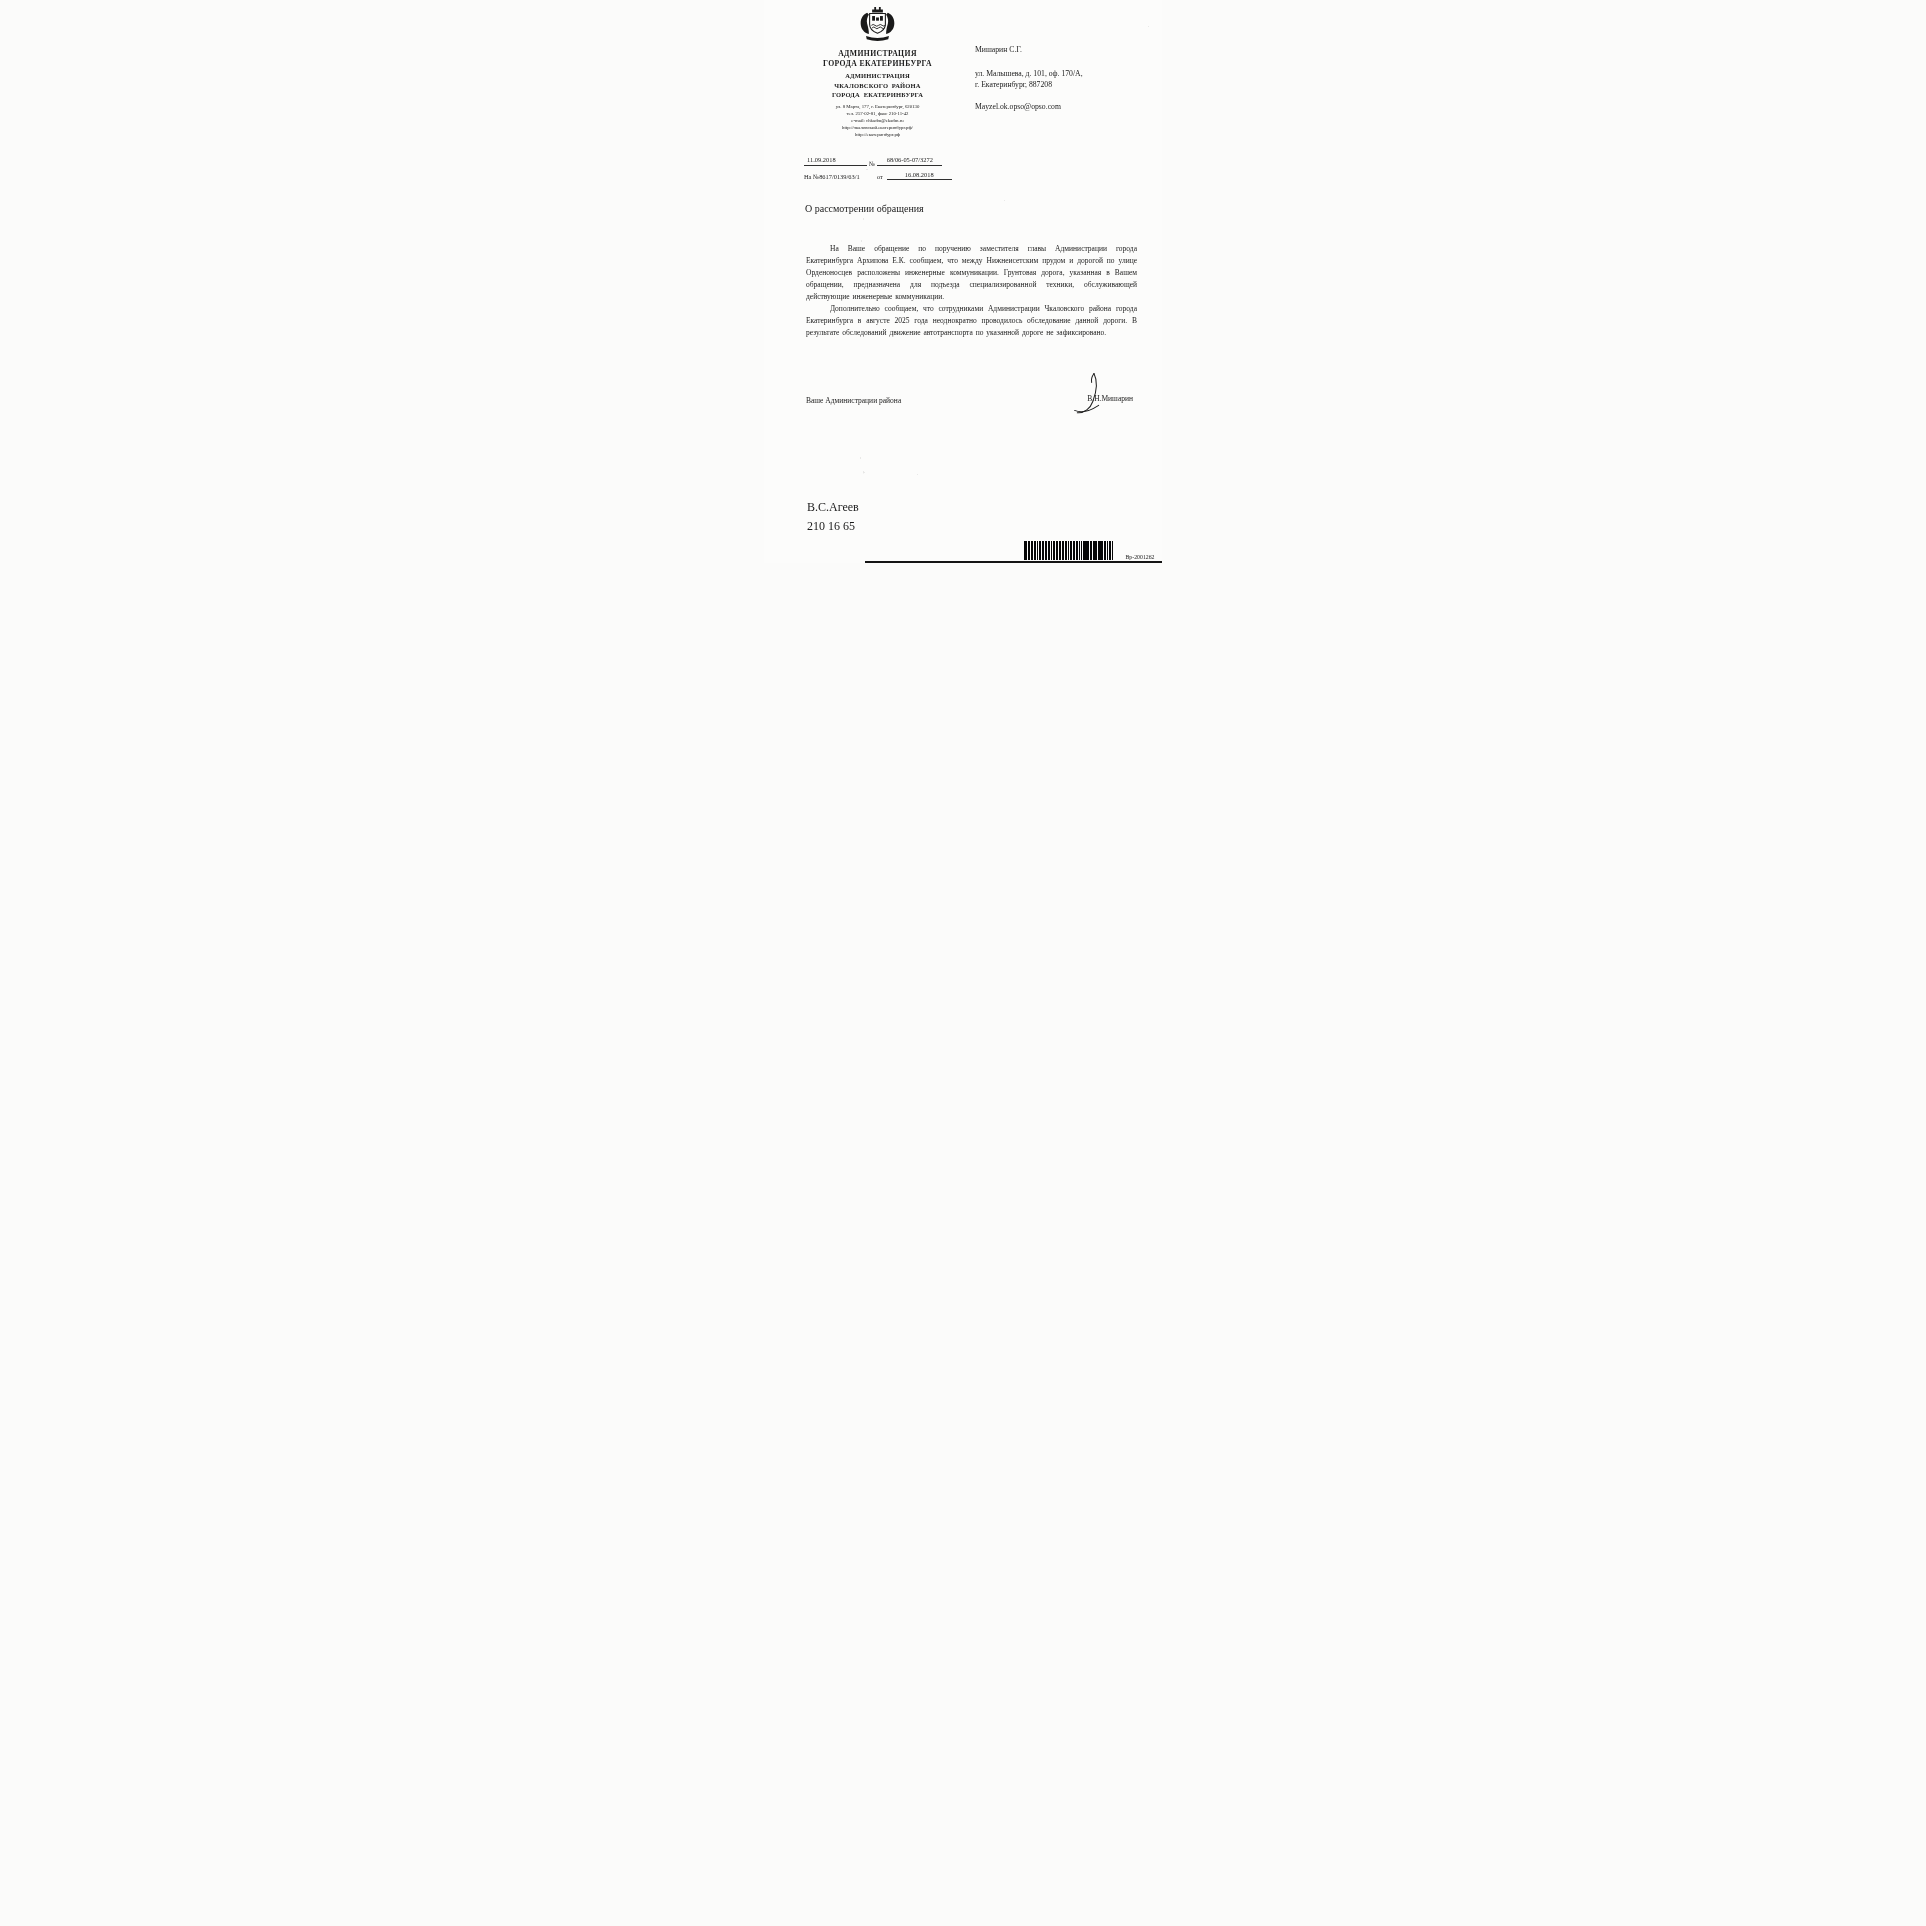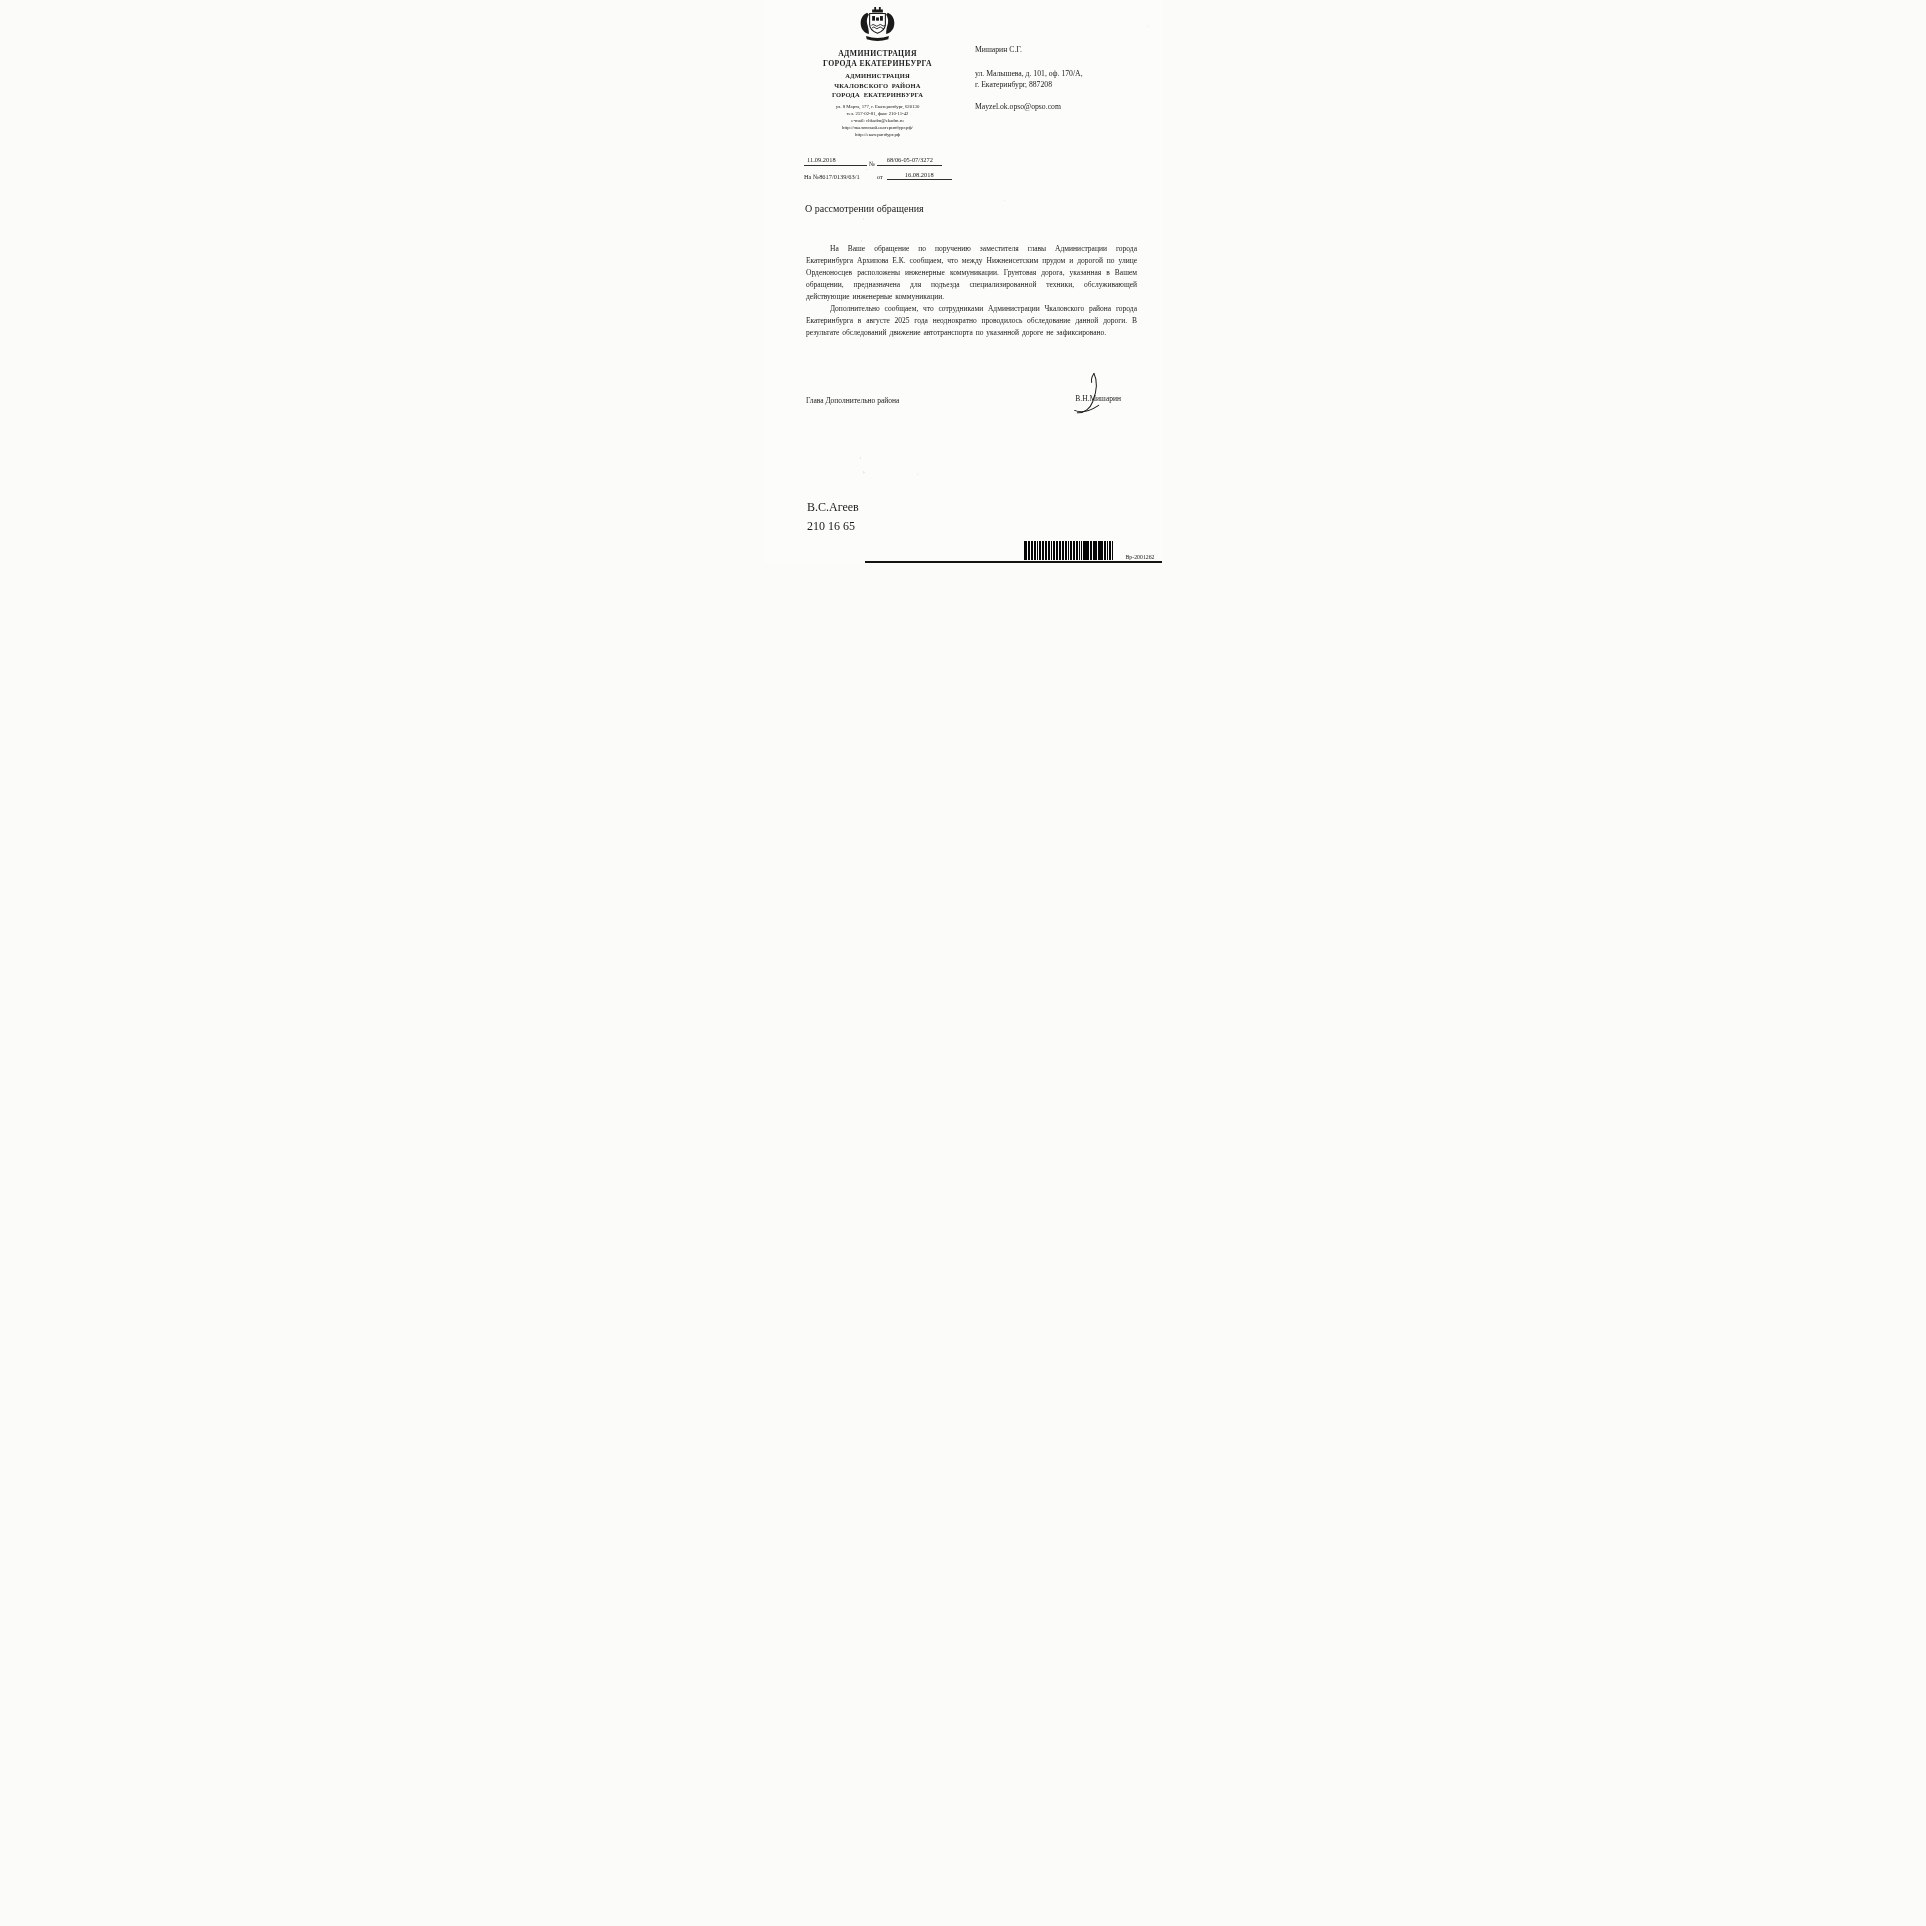--- a/index.html
+++ b/index.html
@@ -129,21 +129,21 @@
 
   
   .sig-row {
     position: absolute;
     left: 42px;
     top: 394px;
     width: 331px;
     font-size: 7.5px;
   }
   .sig-position { position: absolute; left: 0; top: 2.3px; }
-  .sig-name { position: absolute; right: 16px; top: 0; margin-left: 20px; }
+  .sig-name { position: absolute; right: 4px; top: 0; margin-left: 20px; }
   .sig-stroke {
     position: absolute;
     left: 267px;
     top: -21.6px;
     width: 28px;
     height: 45px;
   }
 
   
   .executor {
@@ -267,21 +267,21 @@
     <div>г. Екатеринбург, 887208</div>
     <div class="recipient-email">Mayzel.ok.opso@opso.com</div>
   </div>
 
   <div class="body-text">
     <p>На Ваше обращение по поручению заместителя главы Администрации города Екатеринбурга Архипова Е.К. сообщаем, что между Нижнеисетским прудом и дорогой по улице Орденоносцев расположены инженерные коммуникации. Грунтовая дорога, указанная в Вашем обращении, предназначена для подъезда специализированной техники, обслуживающей действующие инженерные коммуникации.</p>
     <p>Дополнительно сообщаем, что сотрудниками Администрации Чкаловского района города Екатеринбурга в августе 2025 года неоднократно проводилось обследование данной дороги. В результате обследований движение автотранспорта по указанной дороге не зафиксировано.</p>
   </div>
 
   <div class="sig-row">
-    <span class="sig-position">Глава Дополнительно района</span>
+    <span class="sig-position">Ваше Администрации района</span>
     <svg class="sig-stroke" viewBox="0 0 72 116" aria-hidden="true">
       <g fill="none" stroke="#1f1f1f" stroke-width="2.6" stroke-linecap="round">
         <path d="M54 4 C63 22 61 50 51 76 C45 93 29 107 11 105"></path>
         <path d="M54 4 C49 11 46 18 48 27"></path>
         <path d="M4 99 C24 107 45 100 66 86"></path>
       </g>
     </svg>
     <span class="sig-name">В.Н.Мишарин</span>
   </div>
 

